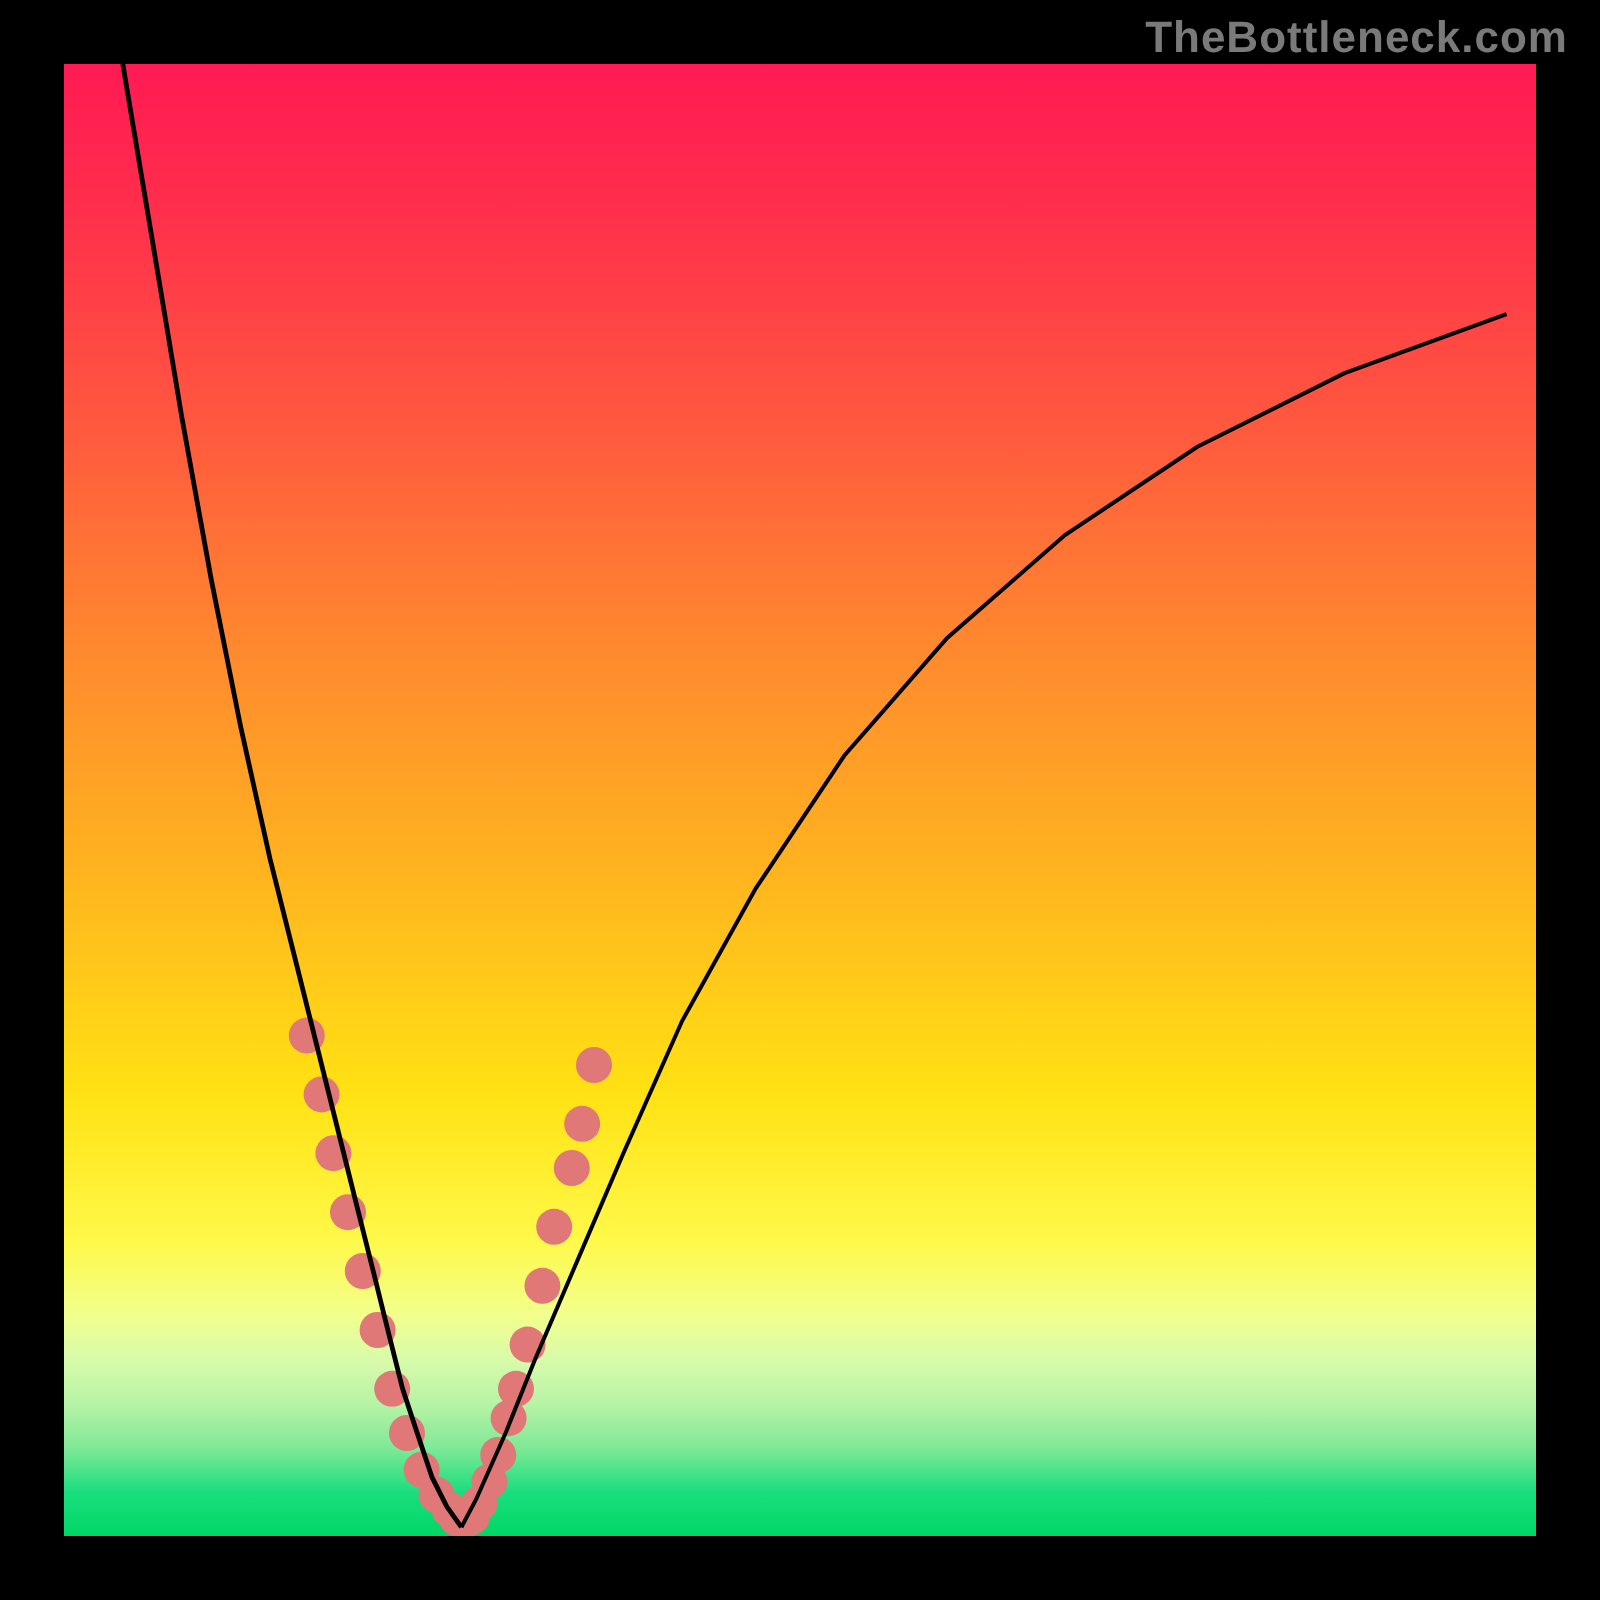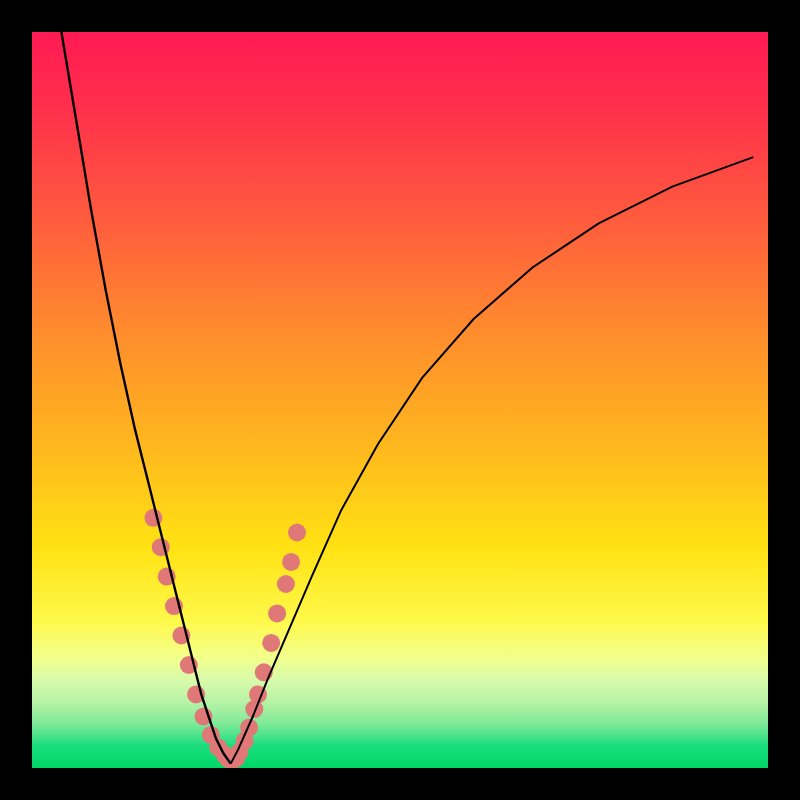--- a/index.html
+++ b/index.html
@@ -56,20 +56,21 @@
     left: 0;
     top: 0;
     width: 736px;
     height: 736px;
   }
 </style>
 </head>
 <body>
 
 <div class="frame">
+  <div class="watermark">TheBottleneck.com</div>
   <div class="plot">
     <svg class="curves" viewBox="0 0 736 736">
       <g id="marker-layer">
           <circle cx="121.4" cy="485.8" r="9" fill="#e07878"></circle>
           <circle cx="128.8" cy="515.2" r="9" fill="#e07878"></circle>
           <circle cx="134.7" cy="544.6" r="9" fill="#e07878"></circle>
           <circle cx="142.0" cy="574.1" r="9" fill="#e07878"></circle>
           <circle cx="149.4" cy="603.5" r="9" fill="#e07878"></circle>
           <circle cx="156.8" cy="633.0" r="9" fill="#e07878"></circle>
           <circle cx="164.1" cy="662.4" r="9" fill="#e07878"></circle>

